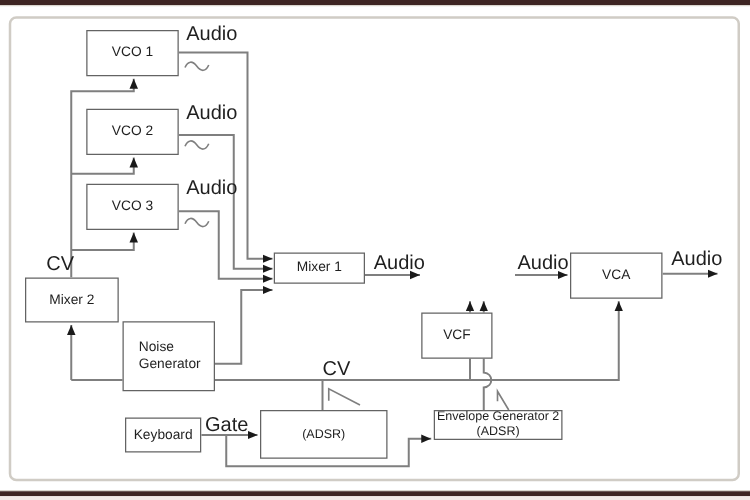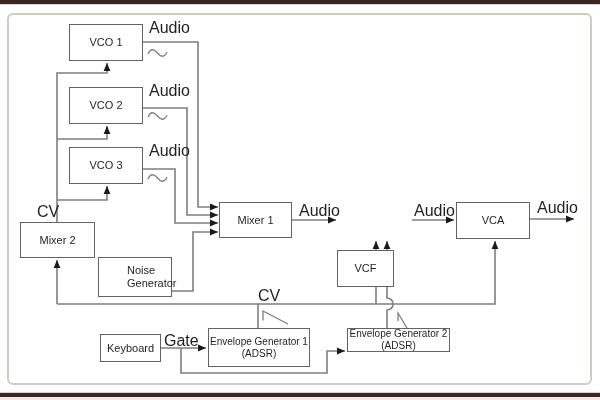--- a/index.html
+++ b/index.html
@@ -30,22 +30,22 @@
     border:1.5px solid var(--box-border,#636363);
     box-sizing:border-box;
     display:flex;flex-direction:column;align-items:center;justify-content:center;
     font-size:11px;line-height:13px;color:var(--text,#1f1f1f);
     text-align:center;
   }
   #vco1{left:69px;top:24px;width:74px;height:37px;}
   #vco2{left:69px;top:87px;width:74px;height:37px;}
   #vco3{left:69px;top:147px;width:74px;height:37px;}
   #mixer2{left:20px;top:222px;width:75px;height:36px;}
-  #noise{left:98px;top:257px;width:74px;height:40px;align-items:flex-start;padding-left:28px;text-align:left;}
-  #mixer1{left:219px;top:202px;width:73px;height:36px;}
+  #noise{left:98px;top:257px;width:74px;height:56px;align-items:flex-start;padding-left:12px;text-align:left;}
+  #mixer1{left:219px;top:202px;width:73px;height:25px;}
   #vcf{left:337px;top:202px;width:57px;height:37px;margin-top:48px;}
   #vca{left:456px;top:202px;width:74px;height:37px;}
   #keyboard{left:100px;top:334px;width:61px;height:28px;}
   #eg1{left:208px;top:328px;width:102px;height:39px;font-size:10px;line-height:12px;}
   #eg2{left:347px;top:328px;width:103px;height:24px;font-size:10px;line-height:12px;}
   .wlabel{position:absolute;font-size:16px;line-height:12px;color:var(--text,#1f1f1f);white-space:nowrap;}
   #lb-audio-vco1{left:149px;top:22px;}
   #lb-audio-vco2{left:149px;top:85px;}
   #lb-audio-vco3{left:149px;top:145px;}
   #lb-cv-mixer2{left:37px;top:206px;}
@@ -128,21 +128,20 @@
 <div class="node" id="vcf">
   <span>VCF</span>
 </div>
 <div class="node" id="vca">
   <span>VCA</span>
 </div>
 <div class="node" id="keyboard">
   <span>Keyboard</span>
 </div>
 <div class="node" id="eg1">
-  <span>Envelope Generator 1</span>
   <span>(ADSR)</span>
 </div>
 <div class="node" id="eg2">
   <span>Envelope Generator 2</span>
   <span>(ADSR)</span>
 </div>
 
 <div class="wlabel" id="lb-audio-vco1">Audio</div>
 <div class="wlabel" id="lb-audio-vco2">Audio</div>
 <div class="wlabel" id="lb-audio-vco3">Audio</div>

